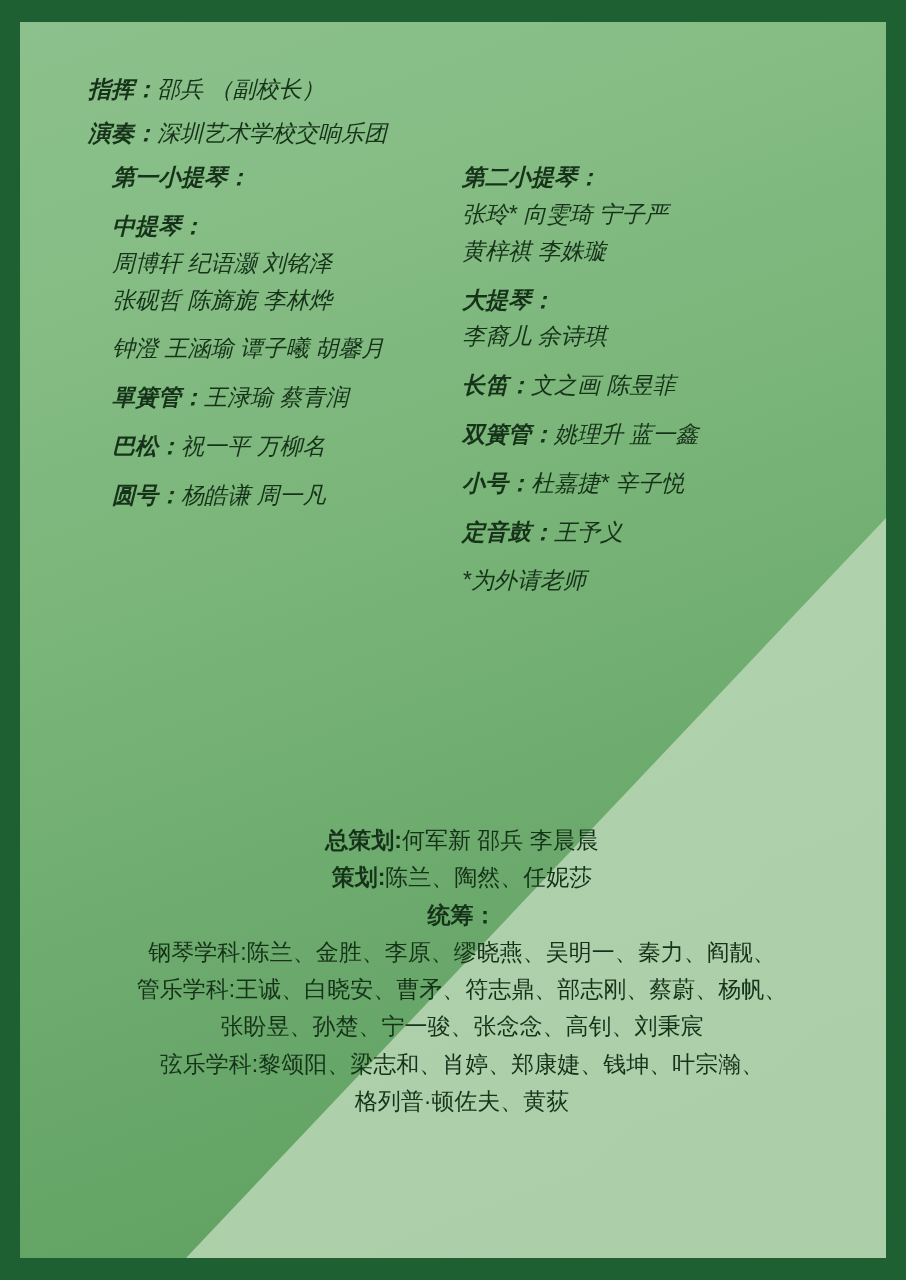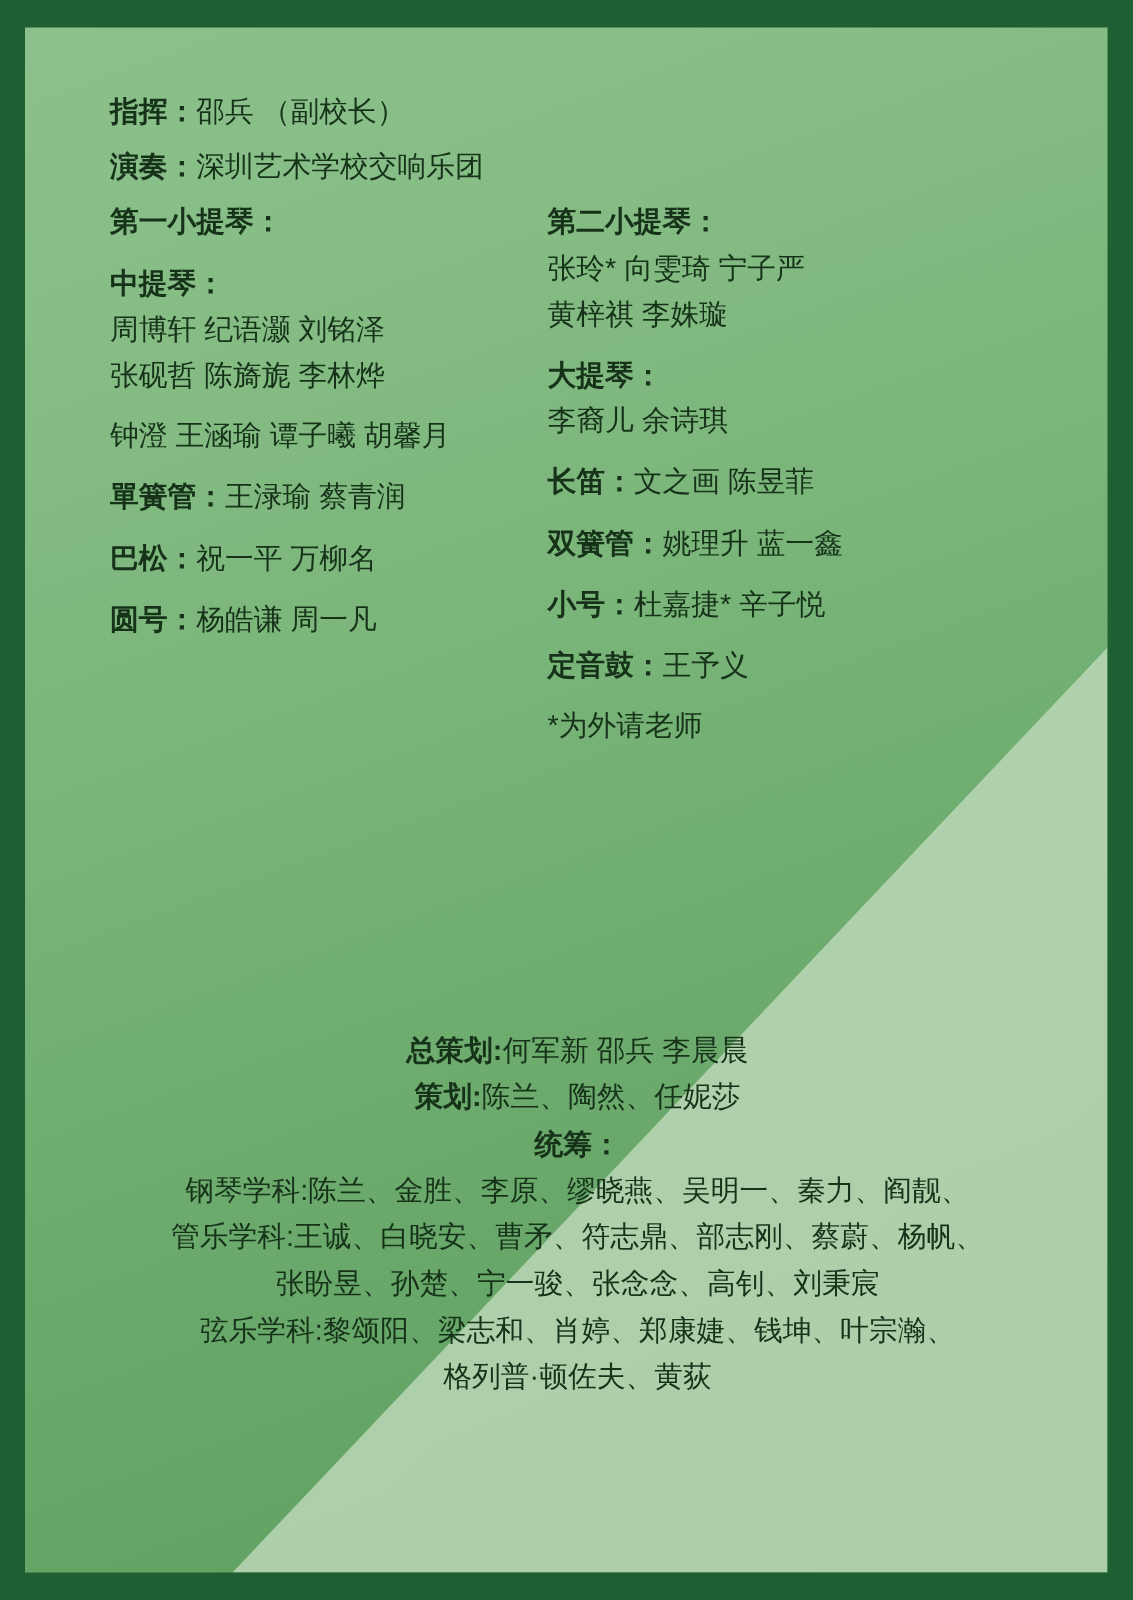--- a/index.html
+++ b/index.html
@@ -50,20 +50,21 @@
   }
 
   
   .roster {
     position: absolute;
     left: 68px;
     top: 50px;
     width: 740px;
     font-size: 23px;
     color: #16331a;
+    font-style: italic;
   }
   .row-top {
     margin-bottom: 8px;
     line-height: 1.55;
   }
   .row-top .b { font-weight: bold; }
 
   .cols {
     position: relative;
     margin-top: 6px;
@@ -76,20 +77,21 @@
     width: 350px;
   }
   .colR {
     position: absolute;
     left: 350px;
     top: 0;
     width: 390px;
   }
   .grp {
     margin-bottom: 12px;
+    margin-left: 24px;
   }
   .grp .hd {
     font-weight: bold;
     line-height: 1.6;
   }
   .grp .nm {
     line-height: 1.6;
   }
   .inline .hd { display: inline; }
   .inline .nm { display: inline; text-align: center; }

